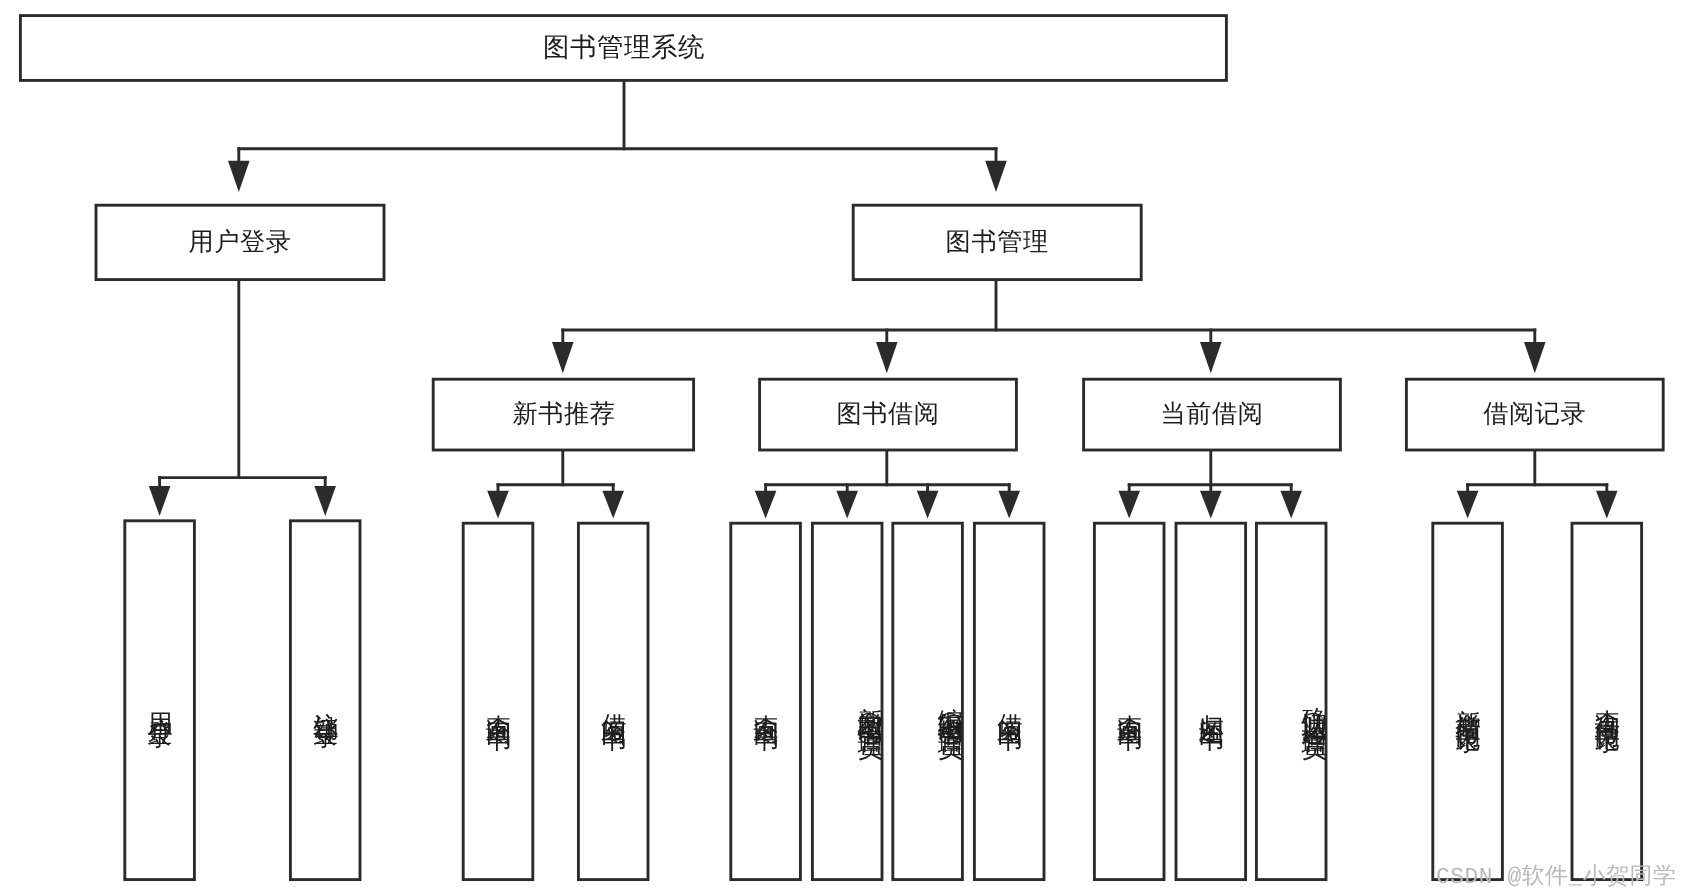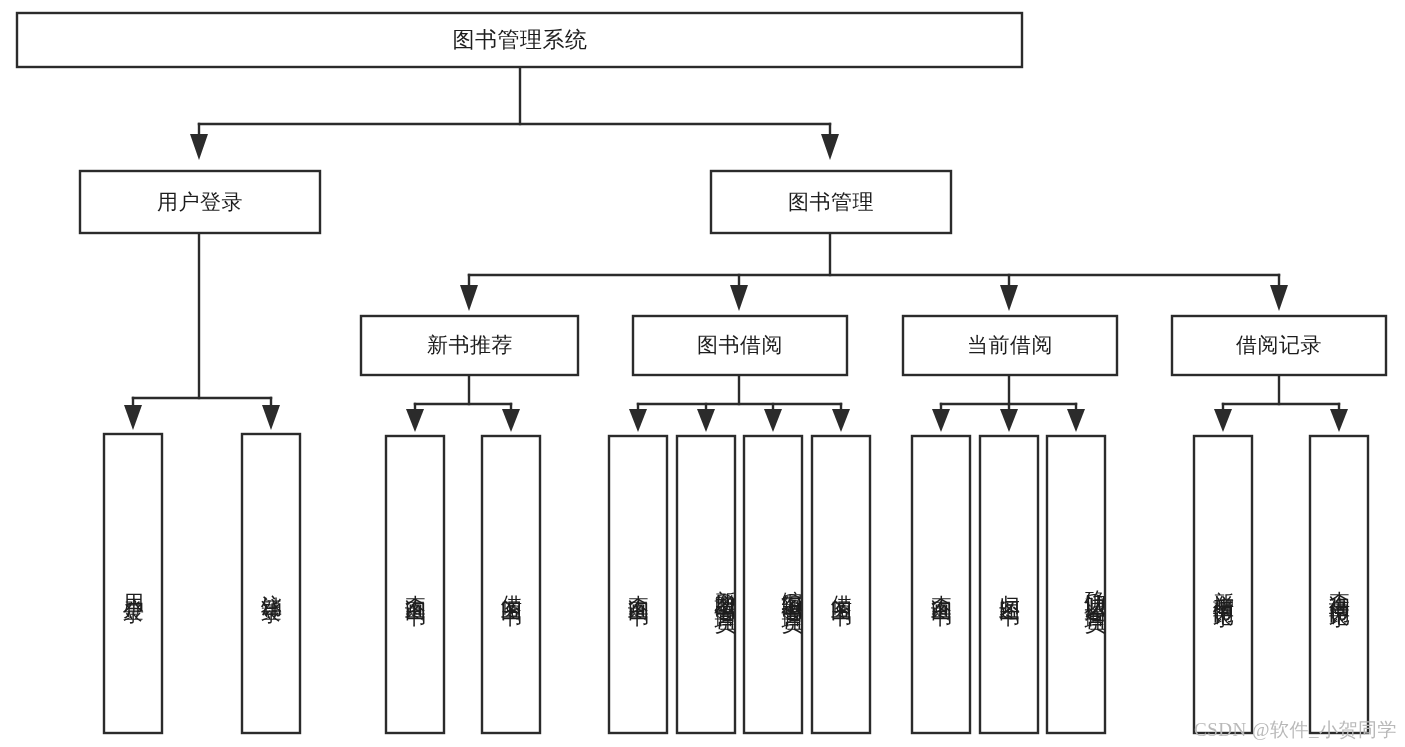--- a/index.html
+++ b/index.html
@@ -68,21 +68,21 @@
     text-align: center;
     pointer-events: none;
     display: flex;
     align-items: center;
     justify-content: center;
   }
   .watermark {
     position: absolute;
     right: 8px;
     bottom: 4px;
-    font-family: Liberation Serif, serif;
+    font-family: Liberation Mono, monospace;
     font-size: 19px;
     color: #b9b9b9;
     white-space: nowrap;
     letter-spacing: 0.5px;
   }
 </style>
 </head>
 <body>
 
 <div id="diagram-root">

